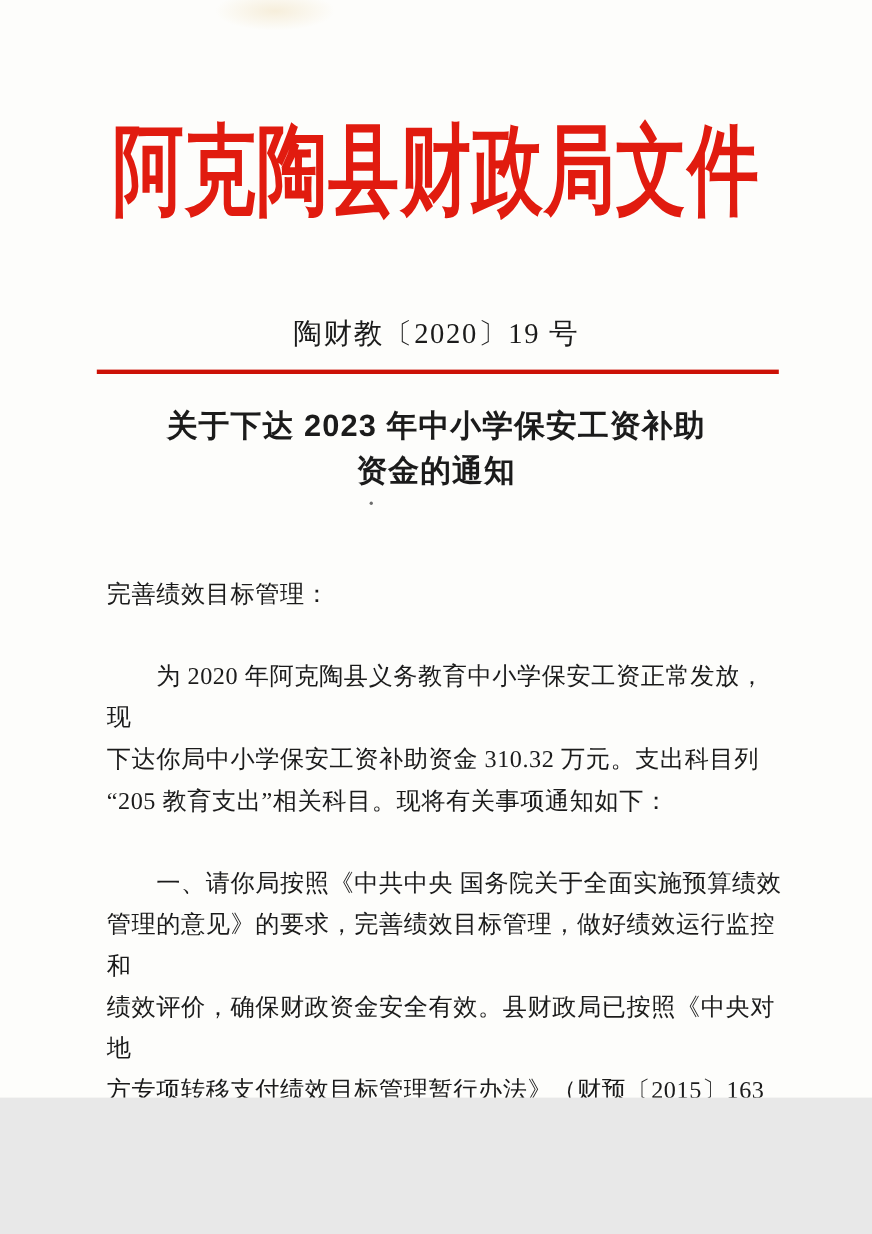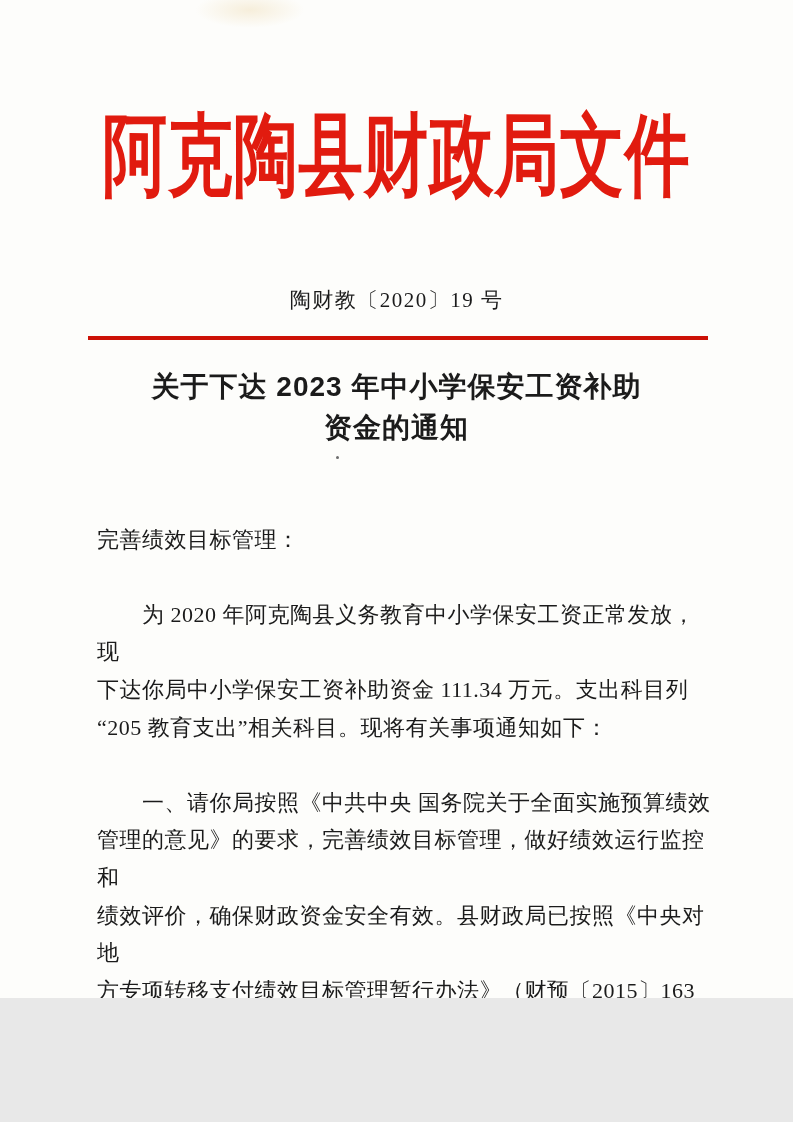--- a/index.html
+++ b/index.html
@@ -50,21 +50,21 @@
     white-space: nowrap;
     transform: scale(0.92, 1.28);
     transform-origin: 50% 50%;
   }
   .doc-number {
     position: absolute;
     left: 0;
     right: 0;
     top: 286px;
     text-align: center;
-    font-size: 21px;
+    font-size: 26px;
     letter-spacing: 1.5px;
   }
   .red-divider {
     position: absolute;
     left: 88px;
     width: 620px;
     top: 328px;
     height: 3.5px;
     border: none;
   }
@@ -132,21 +132,21 @@
   <div class="doc-number">陶财教〔2020〕19 号</div>
 
   <hr class="red-divider" style="background:#cc1106;">
 
   <div class="doc-title">关于下达 2023 年中小学保安工资补助
 资金的通知</div>
 
   <div class="body-text">
     <div>完善绩效目标管理：</div>
     <div>　　为 2020 年阿克陶县义务教育中小学保安工资正常发放，现
-下达你局中小学保安工资补助资金 111.34 万元。支出科目列
+下达你局中小学保安工资补助资金 310.32 万元。支出科目列
 “205 教育支出”相关科目。现将有关事项通知如下：</div>
     <div>　　一、请你局按照《中共中央 国务院关于全面实施预算绩效
 管理的意见》的要求，完善绩效目标管理，做好绩效运行监控和
 绩效评价，确保财政资金安全有效。县财政局已按照《中央对地
 方专项转移支付绩效目标管理暂行办法》（财预〔2015〕163 号）
 相关要求，随文下达你局绩效目标，绩效目标将作为 2020 年绩
 效监控和评价的重要依据，切实提高财政资金使用效益，防止出
 现挤占、挪用、虚列、套取补助资金等行为，请你局加快支付进
 度并及时做好公开公示。</div>
   </div>

